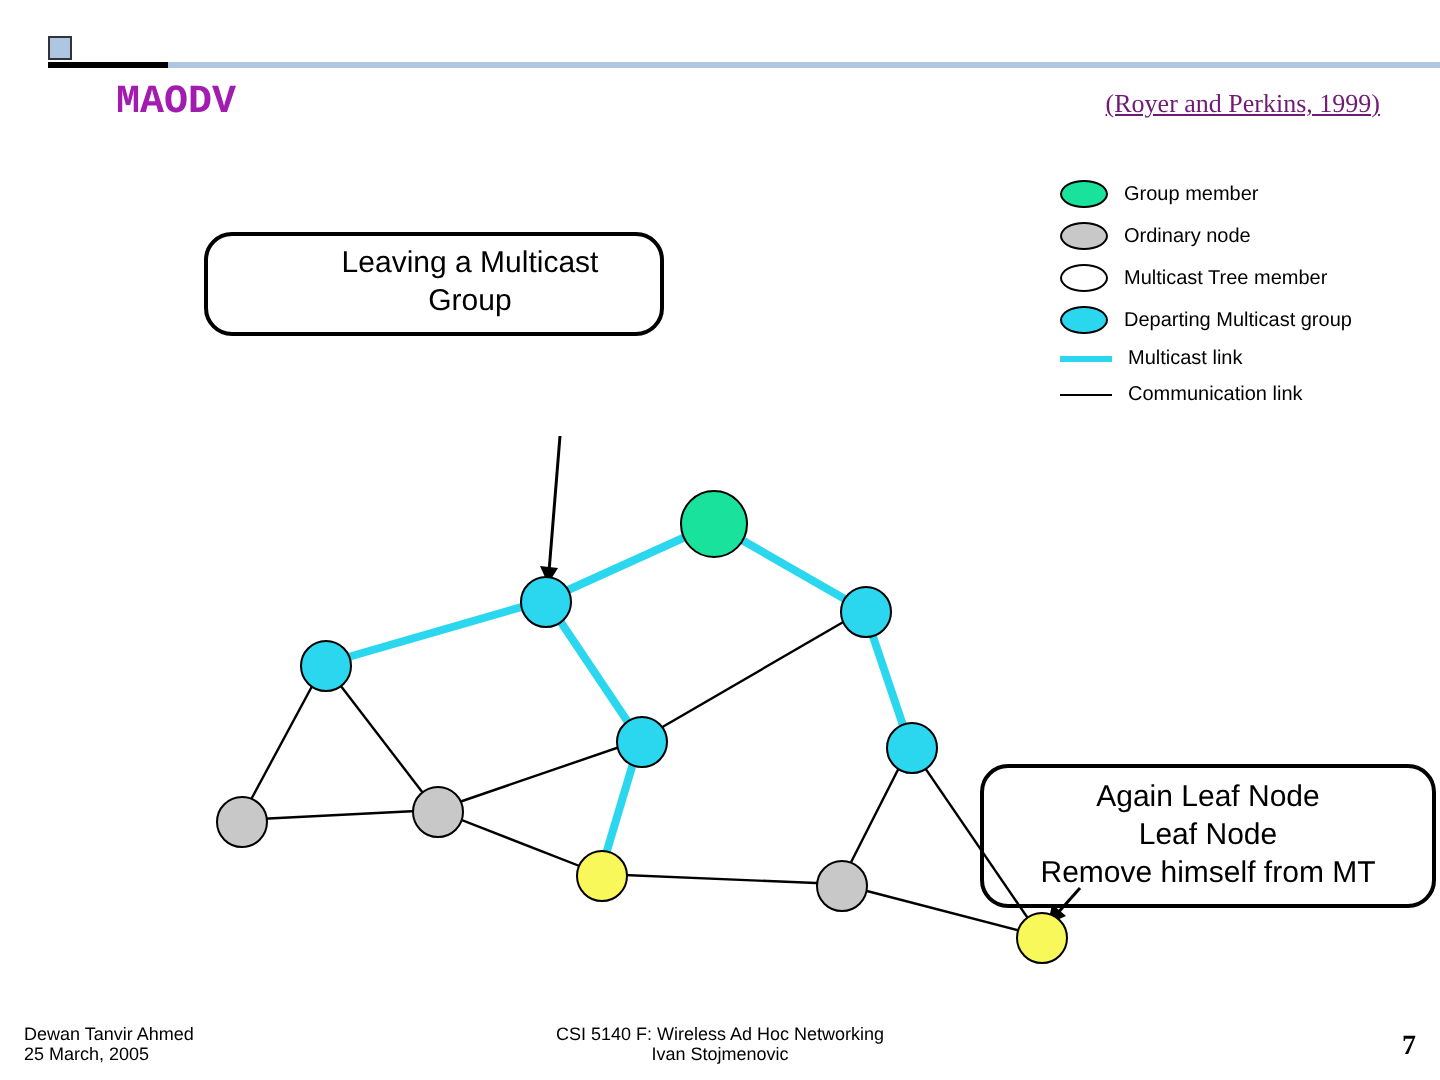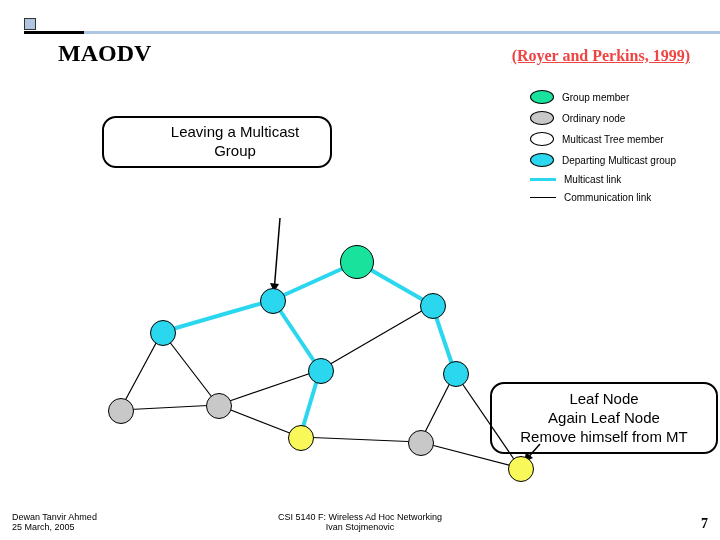--- a/index.html
+++ b/index.html
@@ -35,30 +35,30 @@
   .title-row {
     position: absolute;
     left: 58px;
     top: 40px;
     right: 30px;
     display: flex;
     justify-content: space-between;
     align-items: baseline;
   }
   .title-main {
-    font-family: Liberation Serif, serif;
+    font-family: Liberation Mono, monospace;
     font-weight: bold;
-    font-size: 24px;
-    color: #000000;
+    font-size: 20px;
+    color: #a21caf;
   }
   .title-ref {
     font-family: "Times New Roman", serif;
-    font-weight: bold;
-    font-size: 16px;
-    color: #ef4444;
+    font-weight: normal;
+    font-size: 13px;
+    color: #701a75;
     text-decoration: underline;
   }
   .pill {
     position: absolute;
     border: 2px solid #000;
     border-radius: 14px;
     background: #fff;
     text-align: center;
     padding: 5px 12px;
     font-size: 15px;
@@ -187,22 +187,22 @@
       <div class="legend-label">Communication link</div>
     </div>
   </div>
 
   <div class="pill" style="left:102px; top:116px; width:230px;padding-left:48px;">
     <span>Leaving a Multicast Group</span>
   </div>
 
 
   <div class="pill big" style="left:490px; top:382px; width:228px; padding:6px 8px; font-size:15px;">
+    <div>Again Leaf Node</div>
     <div>Leaf Node</div>
-    <div>Again Leaf Node</div>
     <div>Remove himself from MT</div>
   </div>
 
   <div class="l-marker" style="left:346px; top:249px;">L</div>
 
   <svg class="edges" viewBox="0 0 720 540">
 
     <line class="edge-thin" x1="162" y1="332" x2="120" y2="410"></line>
     <line class="edge-thin" x1="162" y1="332" x2="218" y2="405"></line>
     <line class="edge-thin" x1="218" y1="405" x2="120" y2="410"></line>

